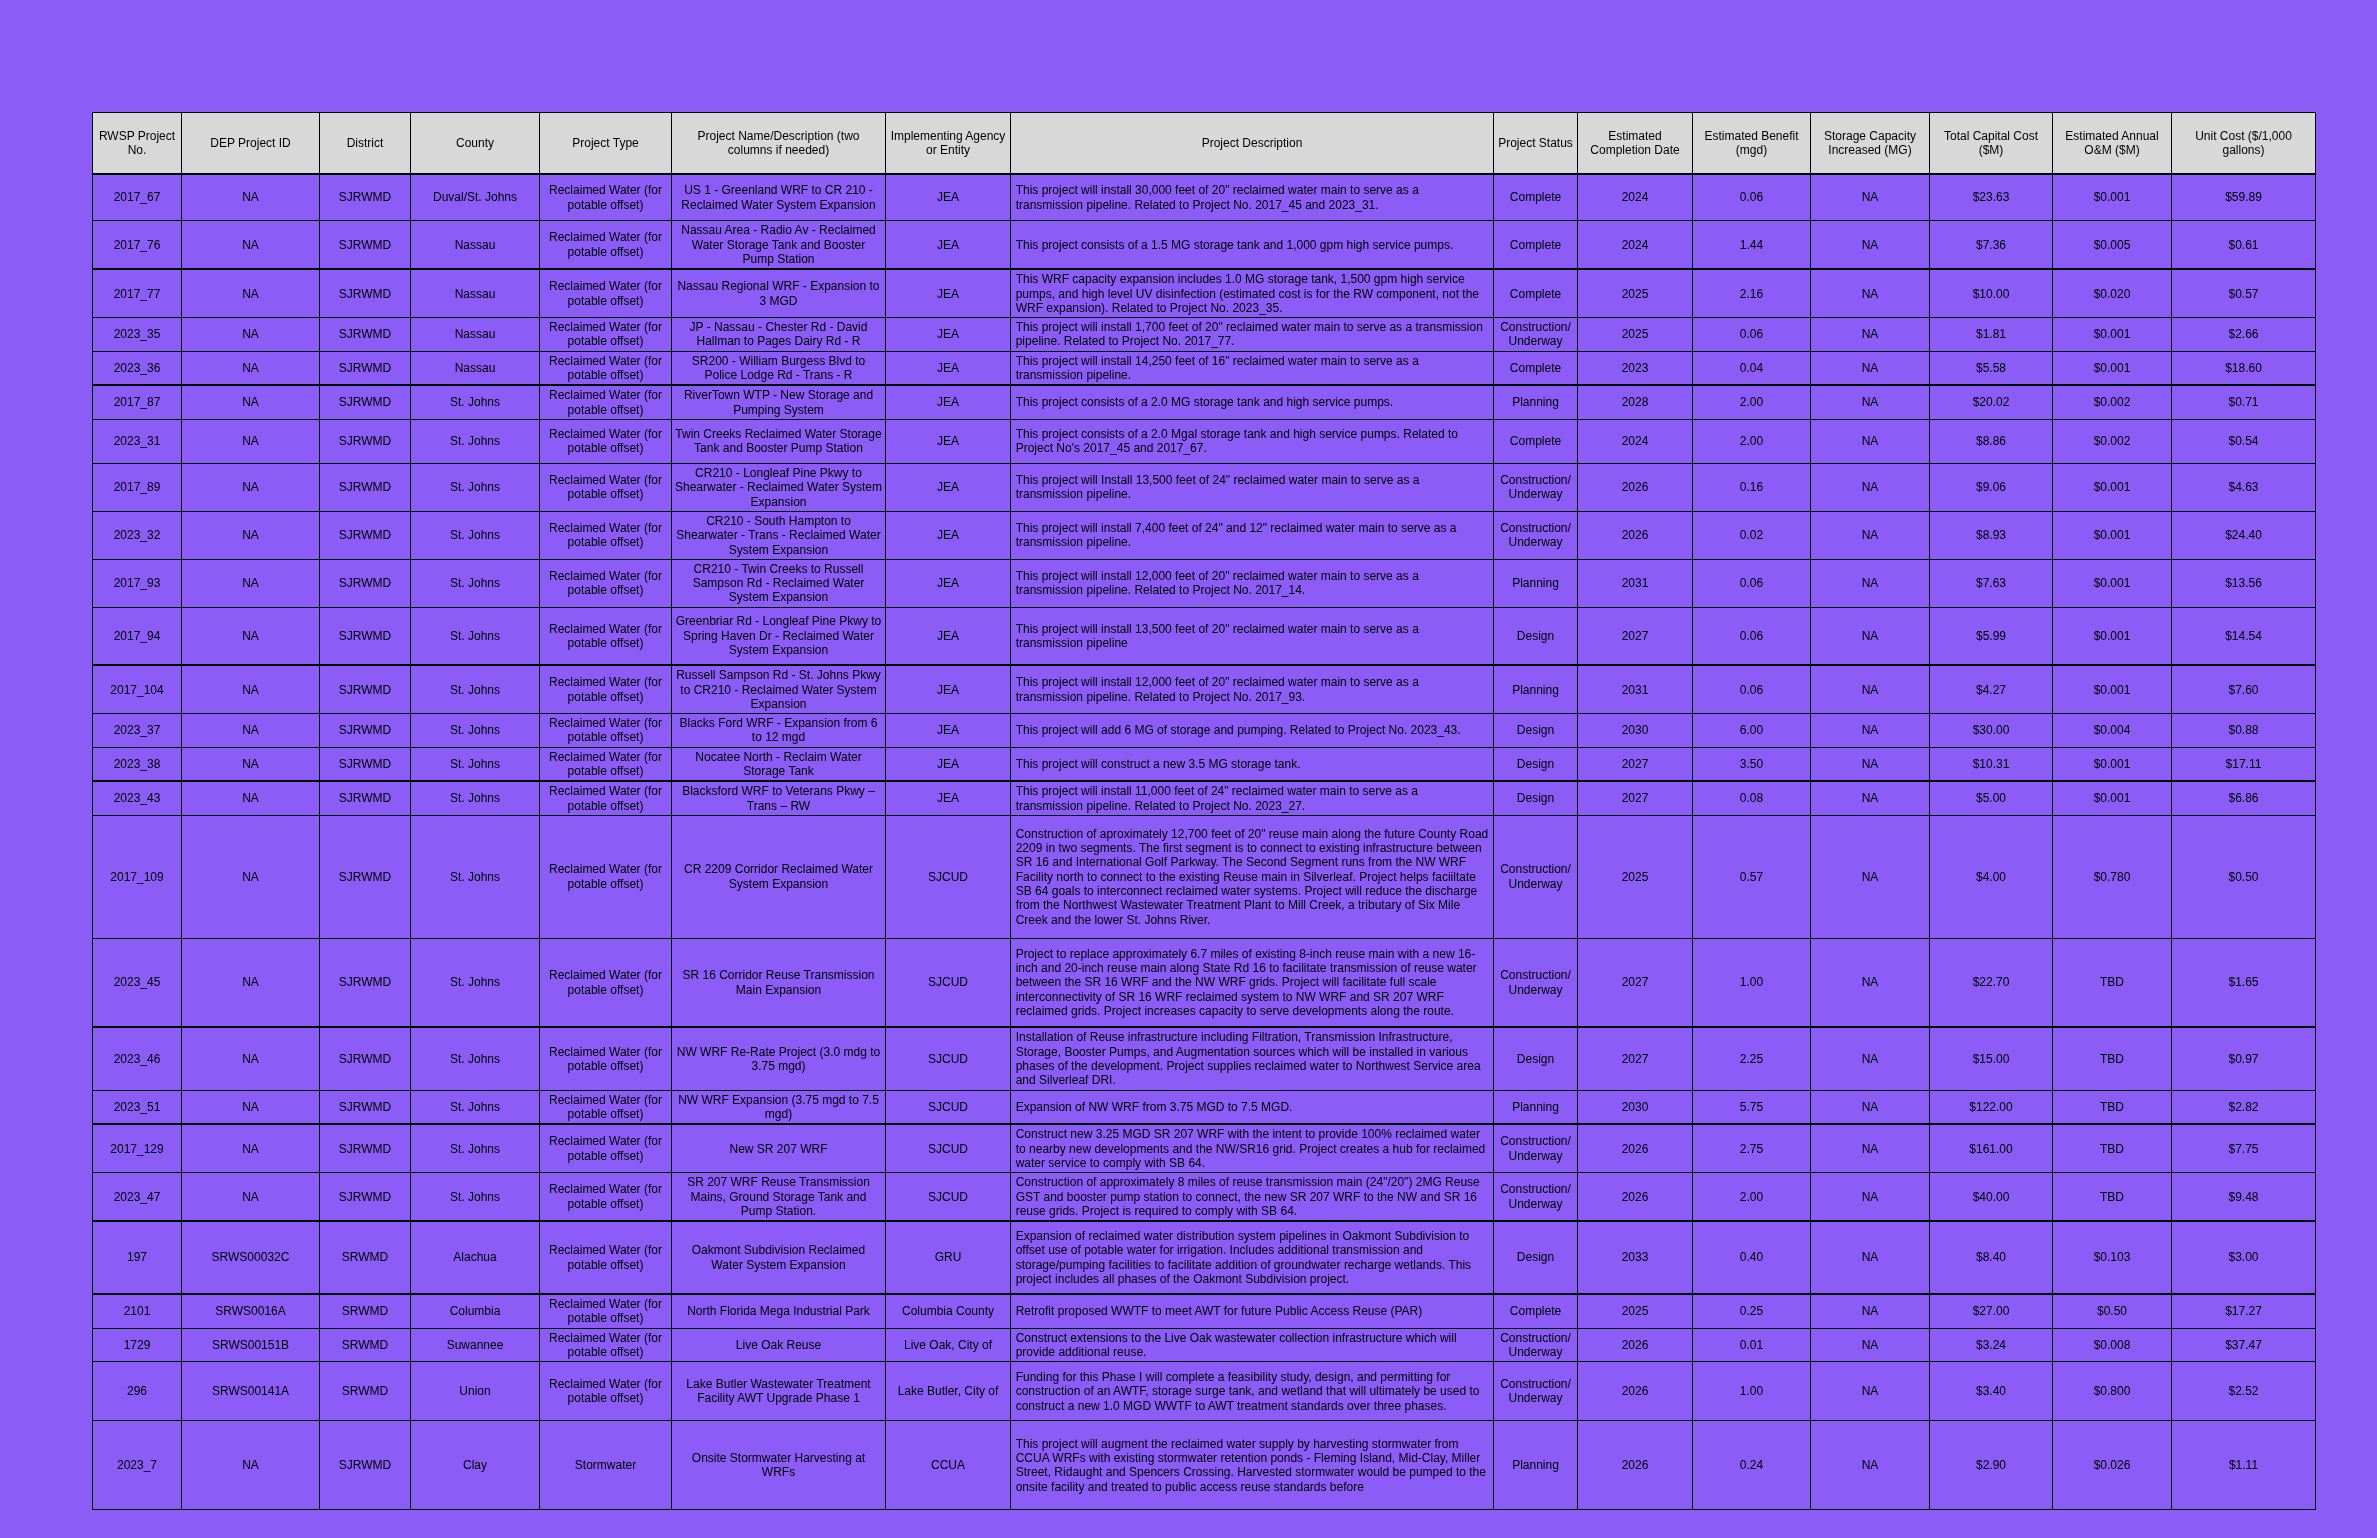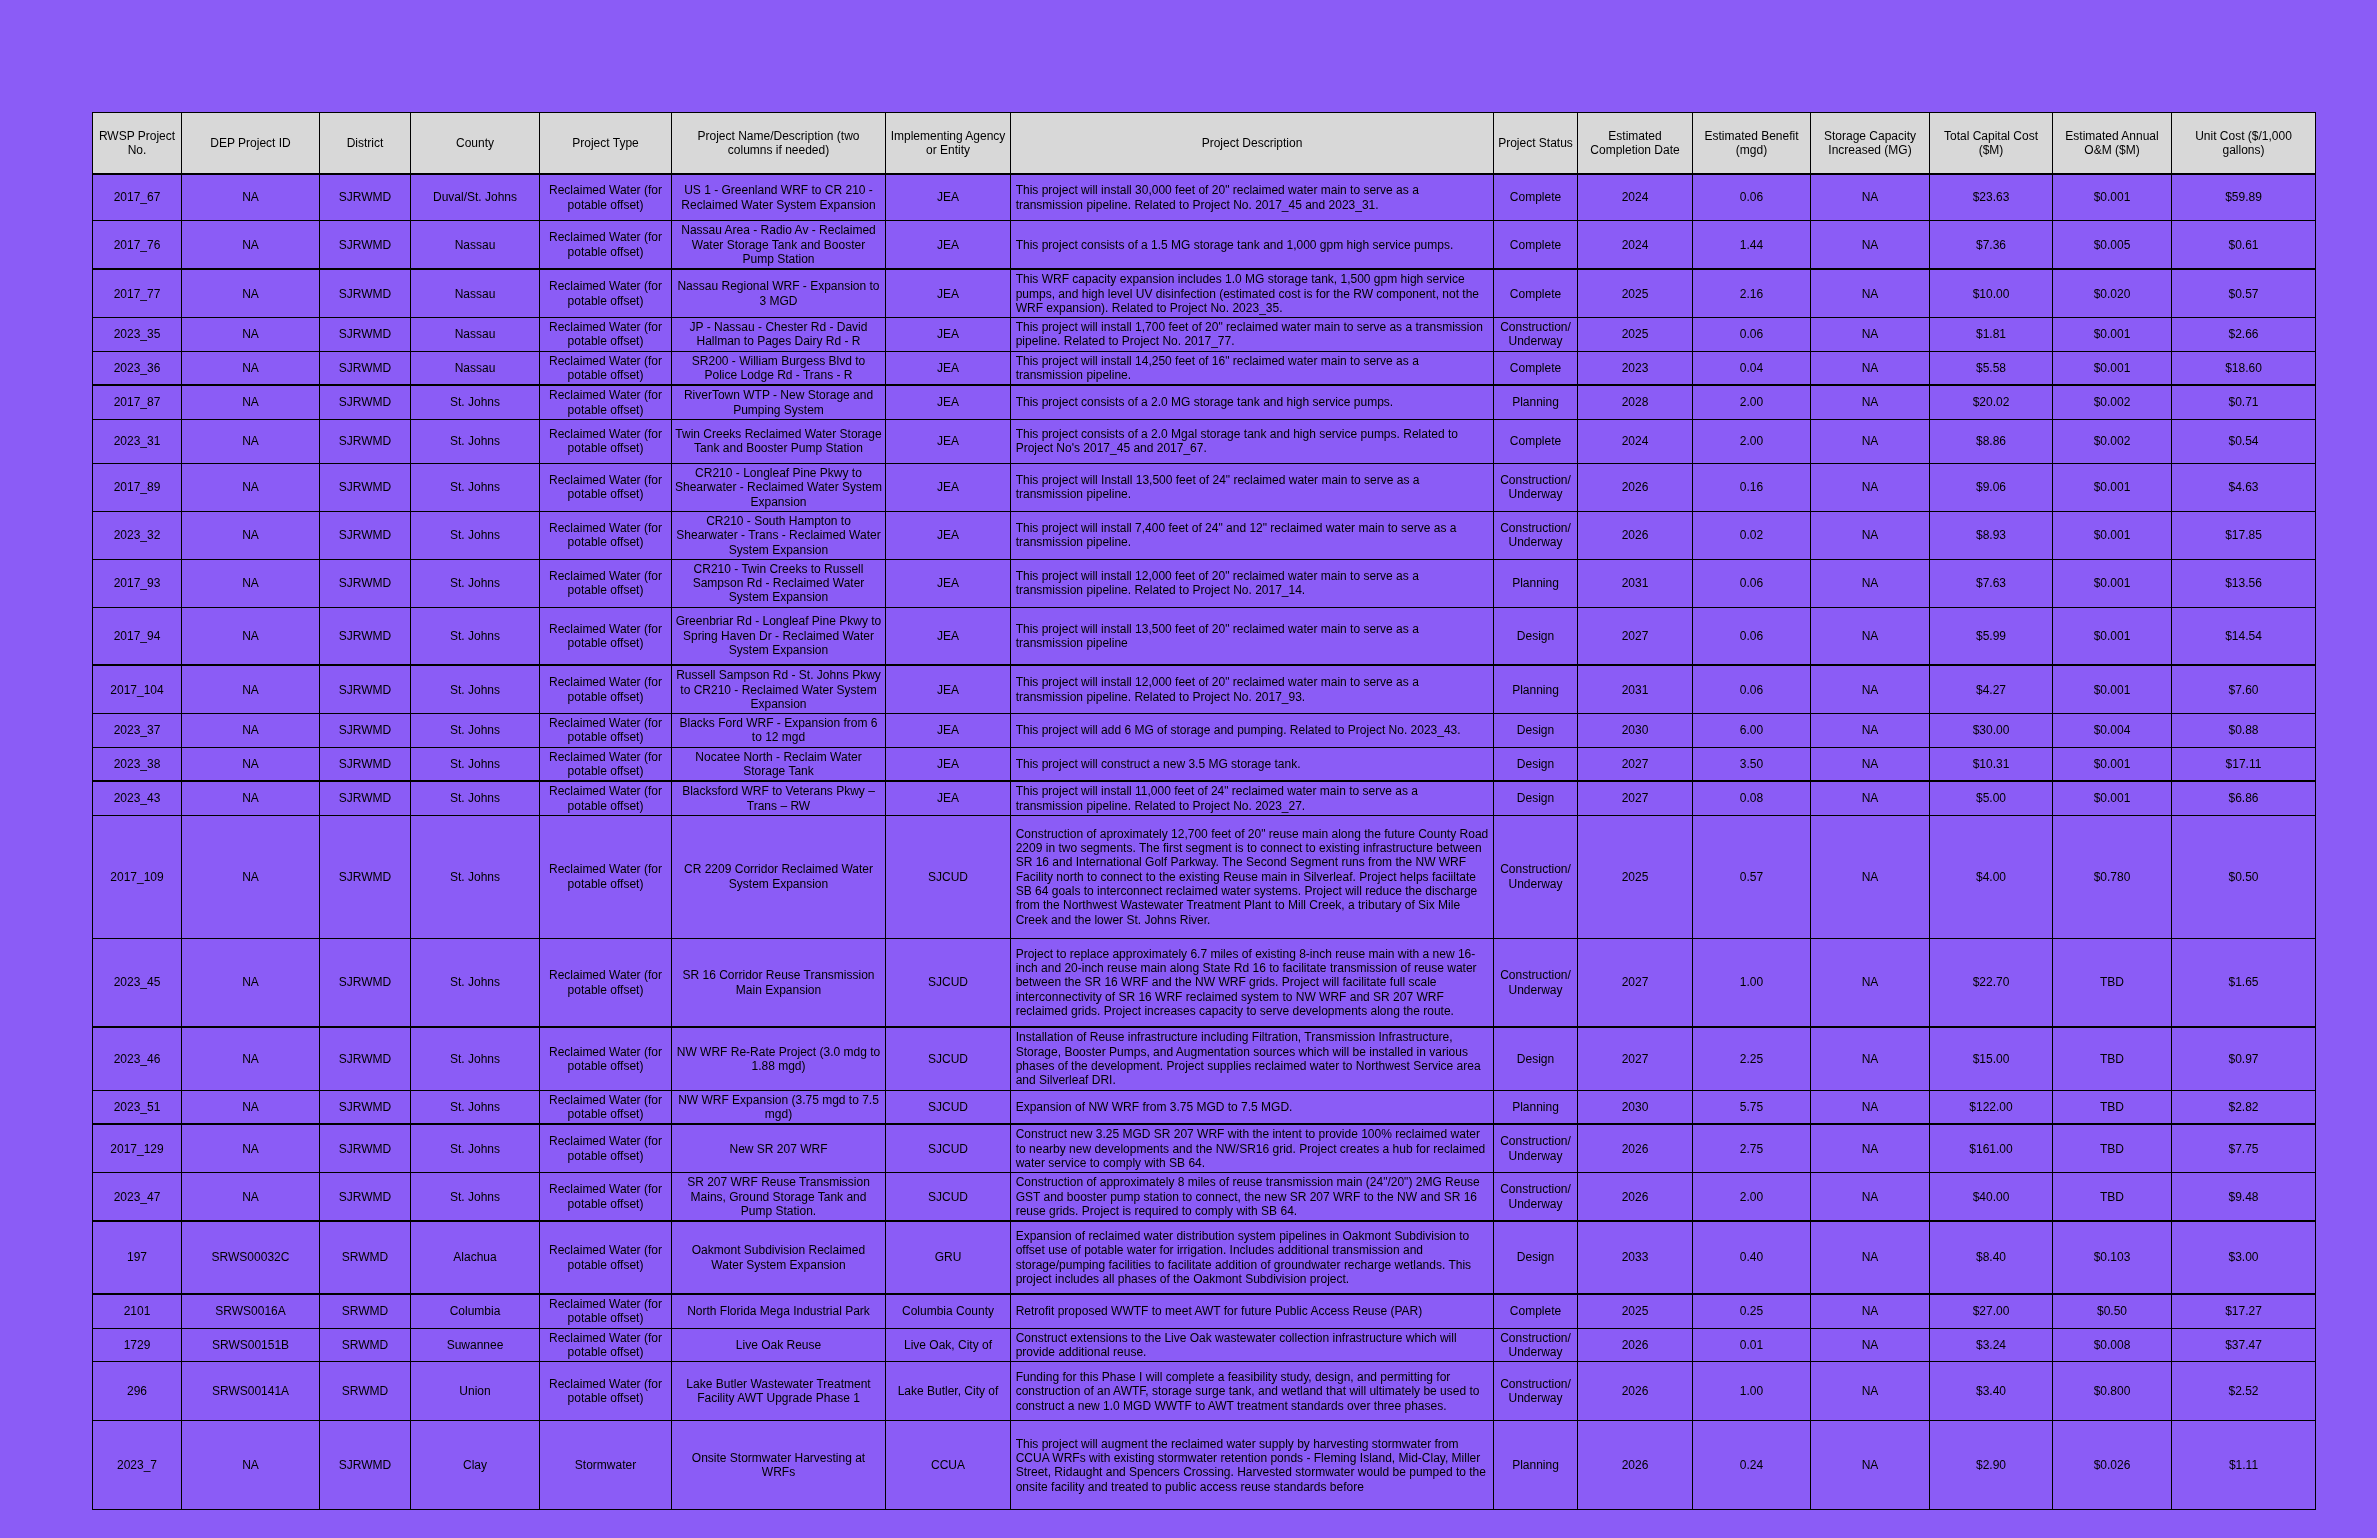--- a/index.html
+++ b/index.html
@@ -240,21 +240,21 @@
           <td>Reclaimed Water (for potable offset)</td>
           <td>CR210 - South Hampton to Shearwater - Trans - Reclaimed Water System Expansion</td>
           <td>JEA</td>
           <td class="desc">This project will install 7,400 feet of 24" and 12" reclaimed water main to serve as a transmission pipeline.</td>
           <td class="status">Construction/Underway</td>
           <td>2026</td>
           <td>0.02</td>
           <td>NA</td>
           <td>$8.93</td>
           <td>$0.001</td>
-          <td>$17.85</td>
+          <td>$24.40</td>
         </tr>
         <tr style="height: 44px;">
           <td>2017_93</td>
           <td>NA</td>
           <td>SJRWMD</td>
           <td>St. Johns</td>
           <td>Reclaimed Water (for potable offset)</td>
           <td>CR210 - Twin Creeks to Russell Sampson Rd - Reclaimed Water System Expansion</td>
           <td>JEA</td>
           <td class="desc">This project will install 12,000 feet of 20" reclaimed water main to serve as a transmission pipeline. Related to Project No. 2017_14.</td>
@@ -384,21 +384,21 @@
           <td>$22.70</td>
           <td>TBD</td>
           <td>$1.65</td>
         </tr>
         <tr style="height: 57px;">
           <td>2023_46</td>
           <td>NA</td>
           <td>SJRWMD</td>
           <td>St. Johns</td>
           <td>Reclaimed Water (for potable offset)</td>
-          <td>NW WRF Re-Rate Project (3.0 mdg to 1.88 mgd)</td>
+          <td>NW WRF Re-Rate Project (3.0 mdg to 3.75 mgd)</td>
           <td>SJCUD</td>
           <td class="desc">Installation of Reuse infrastructure including Filtration, Transmission Infrastructure, Storage, Booster Pumps, and Augmentation sources which will be installed in various phases of the development. Project supplies reclaimed water to Northwest Service area and Silverleaf DRI.</td>
           <td class="status">Design</td>
           <td>2027</td>
           <td>2.25</td>
           <td>NA</td>
           <td>$15.00</td>
           <td>TBD</td>
           <td>$0.97</td>
         </tr>

